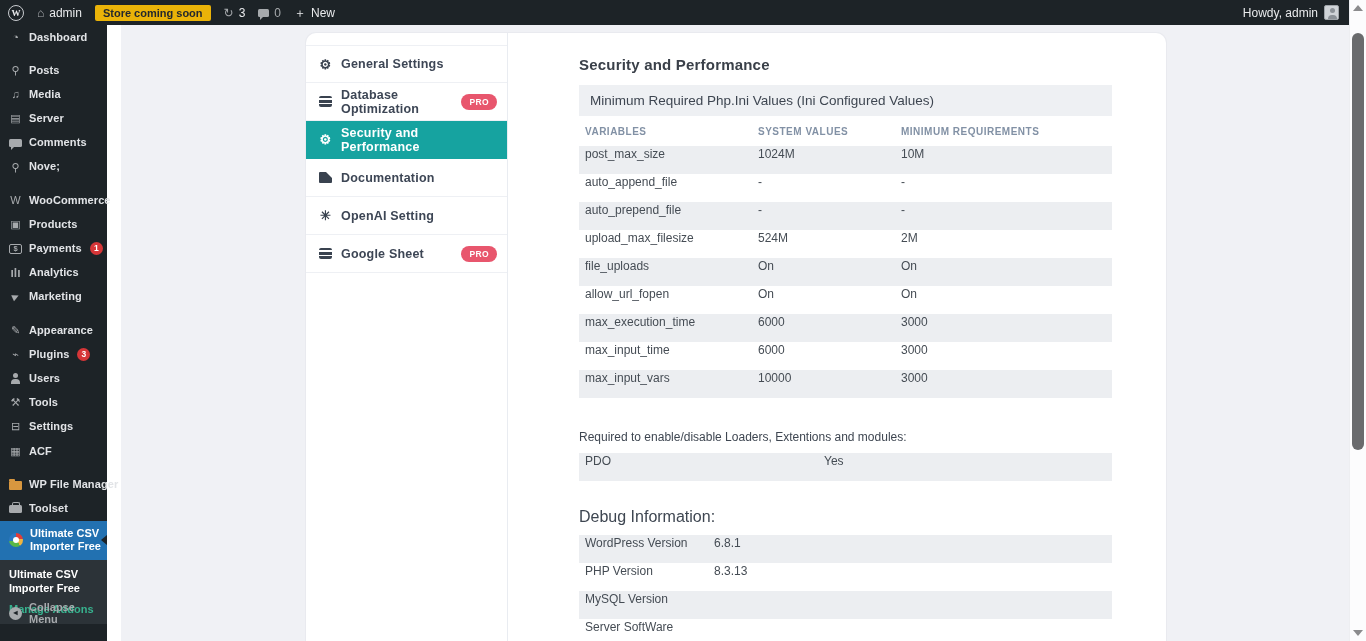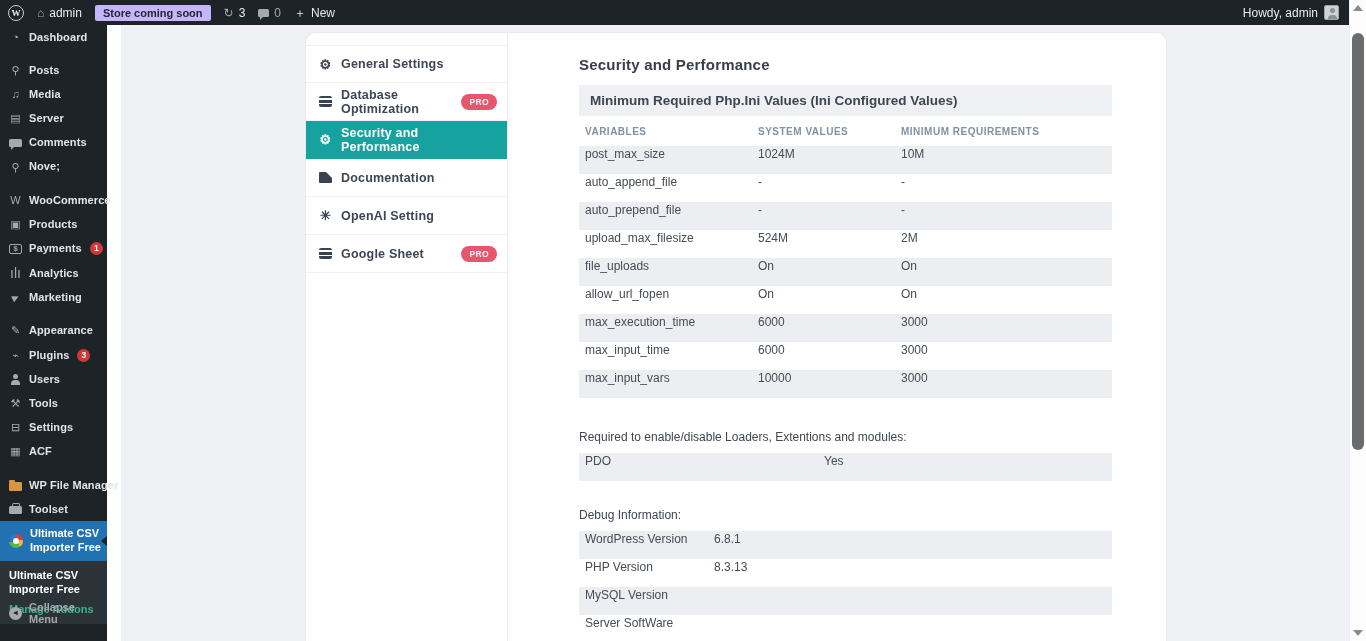--- a/index.html
+++ b/index.html
@@ -7,21 +7,21 @@
   }
   *{box-sizing:border-box;margin:0;padding:0}
   html,body{width:1366px;height:641px;overflow:hidden;font-family:"Liberation Sans",sans-serif;background:#fff;position:relative}
 
   
   .adminbar{position:absolute;left:0;top:0;height:25px;width:1349px;background:var(--dark);display:flex;align-items:center;color:#e9eaec;font-size:12px;padding:0 10px 0 8px;z-index:30}
   .ab-item{display:flex;align-items:center;gap:5px;margin-right:13px;cursor:pointer;white-space:nowrap}
   .ab-right{margin-left:auto;display:flex;align-items:center;gap:6px;cursor:pointer}
   .wp-logo{width:16px;height:16px;border:1.4px solid #c9ccd0;border-radius:50%;display:flex;align-items:center;justify-content:center;font-size:9px;font-weight:700;color:#e9eaec;font-family:"Liberation Serif",serif}
   .glyph{font-size:12px;line-height:1;color:#a7aaad}
-  .store-badge{background:#c4b5fd;color:#23282d;font-size:11px;font-weight:700;padding:2px 8px;border-radius:2px}
+  .store-badge{background:#eab308;color:#23282d;font-size:11px;font-weight:700;padding:2px 8px;border-radius:2px}
   .ab-count{color:#e9eaec}
   .ab-count.zero{color:#a7aaad}
   .bubble{display:inline-block;width:11px;height:8px;background:#a7aaad;border-radius:1.5px;position:relative}
   .bubble::after{content:'';position:absolute;left:2px;bottom:-3px;border:3px solid transparent;border-top-color:#a7aaad;border-left-color:#a7aaad}
   .avatar{width:15px;height:15px;background:#cfd3d7;border-radius:2px;position:relative;overflow:hidden;border:1px solid #9ea3a8}
   .avatar::before{content:'';position:absolute;top:2px;left:4.5px;width:5px;height:5px;border-radius:50%;background:#8b9197}
   .avatar::after{content:'';position:absolute;bottom:-2px;left:2.5px;width:9px;height:6px;border-radius:4px 4px 0 0;background:#8b9197}
 
   
   .sidebar{position:absolute;left:0;top:25px;width:107px;bottom:0;background:var(--dark);z-index:20;font-size:11px}
@@ -61,31 +61,31 @@
   .panel{position:absolute;left:185px;top:8px;width:860px;bottom:0;background:#fff;border-radius:10px 10px 0 0;display:flex;box-shadow:0 0 0 1px rgba(210,214,222,.25)}
   .tabs-col{width:202px;min-width:202px;border-right:1px solid #e9ecf1;padding-top:12px}
   .tab{height:38px;display:flex;align-items:center;padding:0 10px 0 13px;border-bottom:1px solid #eef0f4;font-size:12.5px;color:#3d4655;font-weight:600;letter-spacing:.2px;cursor:pointer}
   .tab:first-child{border-top:1px solid #eef0f4}
   .tab .ic{color:#39424f;margin-right:9px;font-size:13px}
   .tab.active{background:var(--accent);border-color:var(--accent);color:#fff}
   .tab.active .ic{color:#fff}
   .pro-badge{margin-left:auto;background:var(--pro);color:#fff;font-size:8.5px;font-weight:700;padding:3px 8px;border-radius:9px;letter-spacing:.4px}
   .content{flex:1;padding:23px 54px 0 71px}
   .page-title{font-size:15px;font-weight:700;color:#3a4049;letter-spacing:.2px}
-  .section-bar{margin-top:12px;background:#eef0f3;color:#3e4651;font-size:13.5px;font-weight:700;padding:8px 11px}
+  .section-bar{margin-top:12px;background:#eef0f3;color:#3e4651;font-size:13.5px;font-weight:400;padding:8px 11px}
   .colhead{display:flex;padding:10px 8px 9px 6px;font-size:10px;font-weight:700;color:#8291a5;letter-spacing:.5px}
   .ch1{width:173px}.ch2{width:143px}.ch3{flex:1}
   .trow{display:flex;align-items:center;height:28px;font-size:12px;color:#454c54;padding:0 8px 12px 6px}
   .trow.alt{background:#eceef1}
   .td{white-space:nowrap;overflow:hidden}
   .t3 .c1{width:173px}.t3 .c2{width:143px}.t3 .c3{flex:1;text-align:left}
   .t2a .c1{width:239px}.t2a .c2{flex:1}
   .t2b .c1{width:129px}.t2b .c2{flex:1}
   .note{margin:32px 0 9px;font-size:12px;color:#3e4651}
-  .note2{margin:27px 0 9px;font-size:12px;color:#3e4651}
+  .note2{margin:27px 0 9px;font-size:16px;color:#3e4651}
 
   
   .scroll-col{position:absolute;right:0;top:0;width:17px;height:100%;background:#fcfcfd;border-left:1px solid #edeef1;z-index:40}
   .scroll-up{position:absolute;top:5px;left:3px;width:0;height:0;border-left:5px solid transparent;border-right:5px solid transparent;border-bottom:6px solid #8b8b8d;cursor:pointer}
   .scroll-down{position:absolute;bottom:5px;left:3px;width:0;height:0;border-left:5px solid transparent;border-right:5px solid transparent;border-top:6px solid #8b8b8d;cursor:pointer}
   .scroll-thumb{position:absolute;left:2px;width:12px;top:33px;height:417px;background:#6a6b6d;border-radius:7px;cursor:pointer}
 </style>
 </head>
 <body>
 
@@ -151,21 +151,21 @@
       <div class="sb-item">
         <span class="ic">▣</span>
         <span class="sb-label">Products</span>
       </div>
       <div class="sb-item">
         <span class="ic payments-icon">$</span>
         <span class="sb-label">Payments</span>
         <span class="count-badge">1</span>
       </div>
       <div class="sb-item">
-        <span class="ic" style="font-weight: 400; font-size: 14px;">ılı</span>
+        <span class="ic" style="font-weight: 700; font-size: 12px;">ılı</span>
         <span class="sb-label">Analytics</span>
       </div>
       <div class="sb-item">
         <span class="ic" style="transform: rotate(-25deg);">►</span>
         <span class="sb-label">Marketing</span>
       </div>
       <div class="sb-item gap">
         <span class="ic">✎</span>
         <span class="sb-label">Appearance</span>
       </div>

